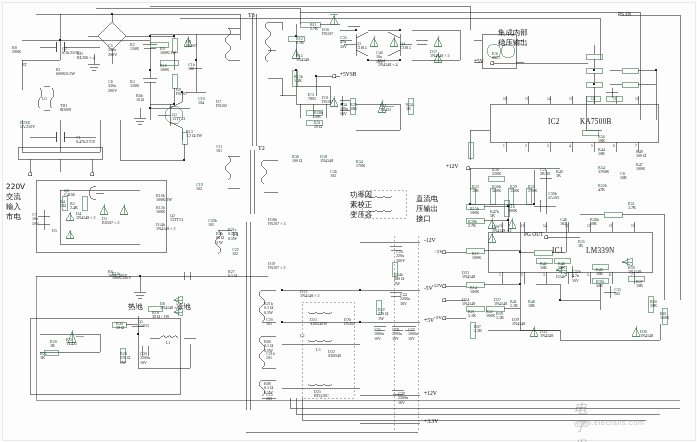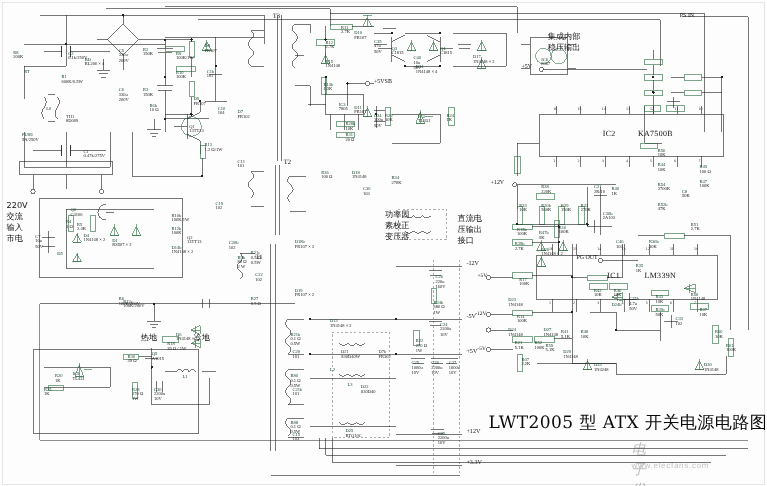--- a/index.html
+++ b/index.html
@@ -379,21 +379,20 @@
   <div class="lbl" style="left:618px;top:12px;font-size:5.4px;">PS IN</div>
   <div class="lbl" style="left:424px;top:238px;font-size:5.6px;">-12V</div>
   <div class="lbl" style="left:424px;top:286px;font-size:5.6px;">-5V</div>
   <div class="lbl" style="left:424px;top:318px;font-size:5.6px;">+5V</div>
   <div class="lbl" style="left:424px;top:391px;font-size:5.6px;">+12V</div>
   <div class="lbl" style="left:424px;top:419px;font-size:5.6px;">+3.3V</div>
   <div class="lbl" style="left:434px;top:249px;font-size:5px;">+5V</div>
   <div class="lbl" style="left:434px;top:315px;font-size:5px;">-5V</div>
   <div class="lbl" style="left:432px;top:283px;font-size:5px;">-12V</div>
 
-  <div class="title" style="left:444px;top:374px;">LWT2005 型 ATX 开关电源电路图</div>
 
   <div class="wm" style="left:538px;top:398px;">
     <svg width="32" height="26" viewBox="0 0 32 26">
       <ellipse cx="16" cy="14" rx="14" ry="9" fill="none" stroke="#6a6a6a" stroke-width="1.3"></ellipse>
       <path d="M9 17 L22 5" stroke="#6a6a6a" stroke-width="1.3" fill="none"></path>
       <circle cx="9" cy="17" r="2" fill="#6a6a6a"></circle>
       <circle cx="22" cy="5" r="2" fill="#6a6a6a"></circle>
     </svg>
     <div class="wtxt" style="position:absolute;left:36px;top:2px;">电子发烧友</div>
     <div class="wurl" style="position:absolute;left:36px;top:20px;">www.elecfans.com</div>

